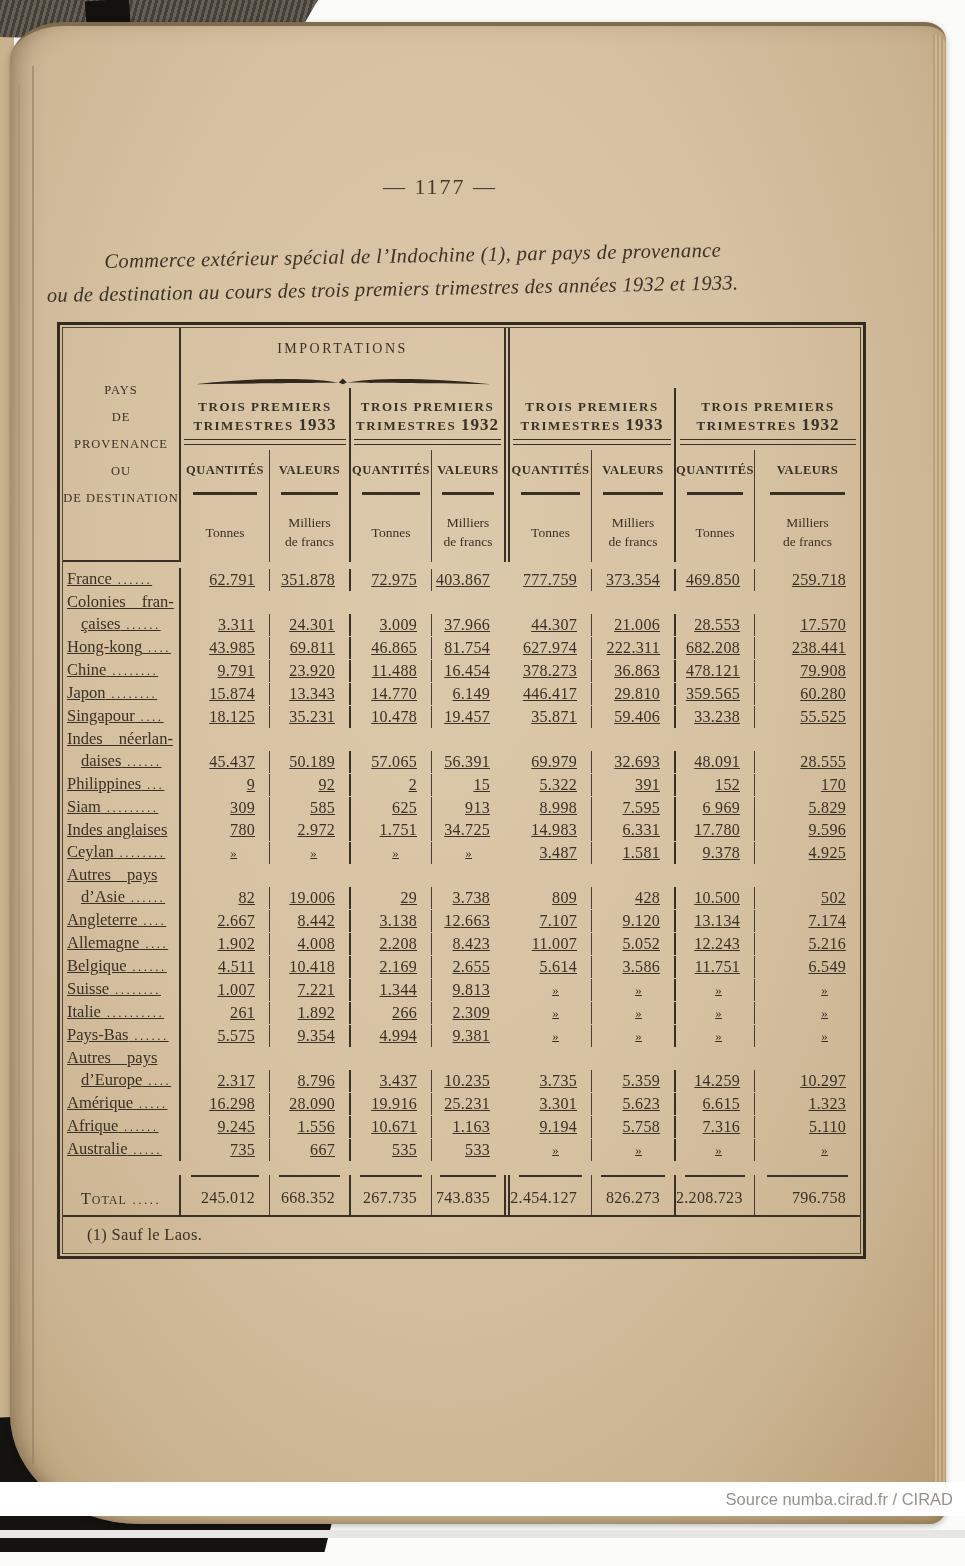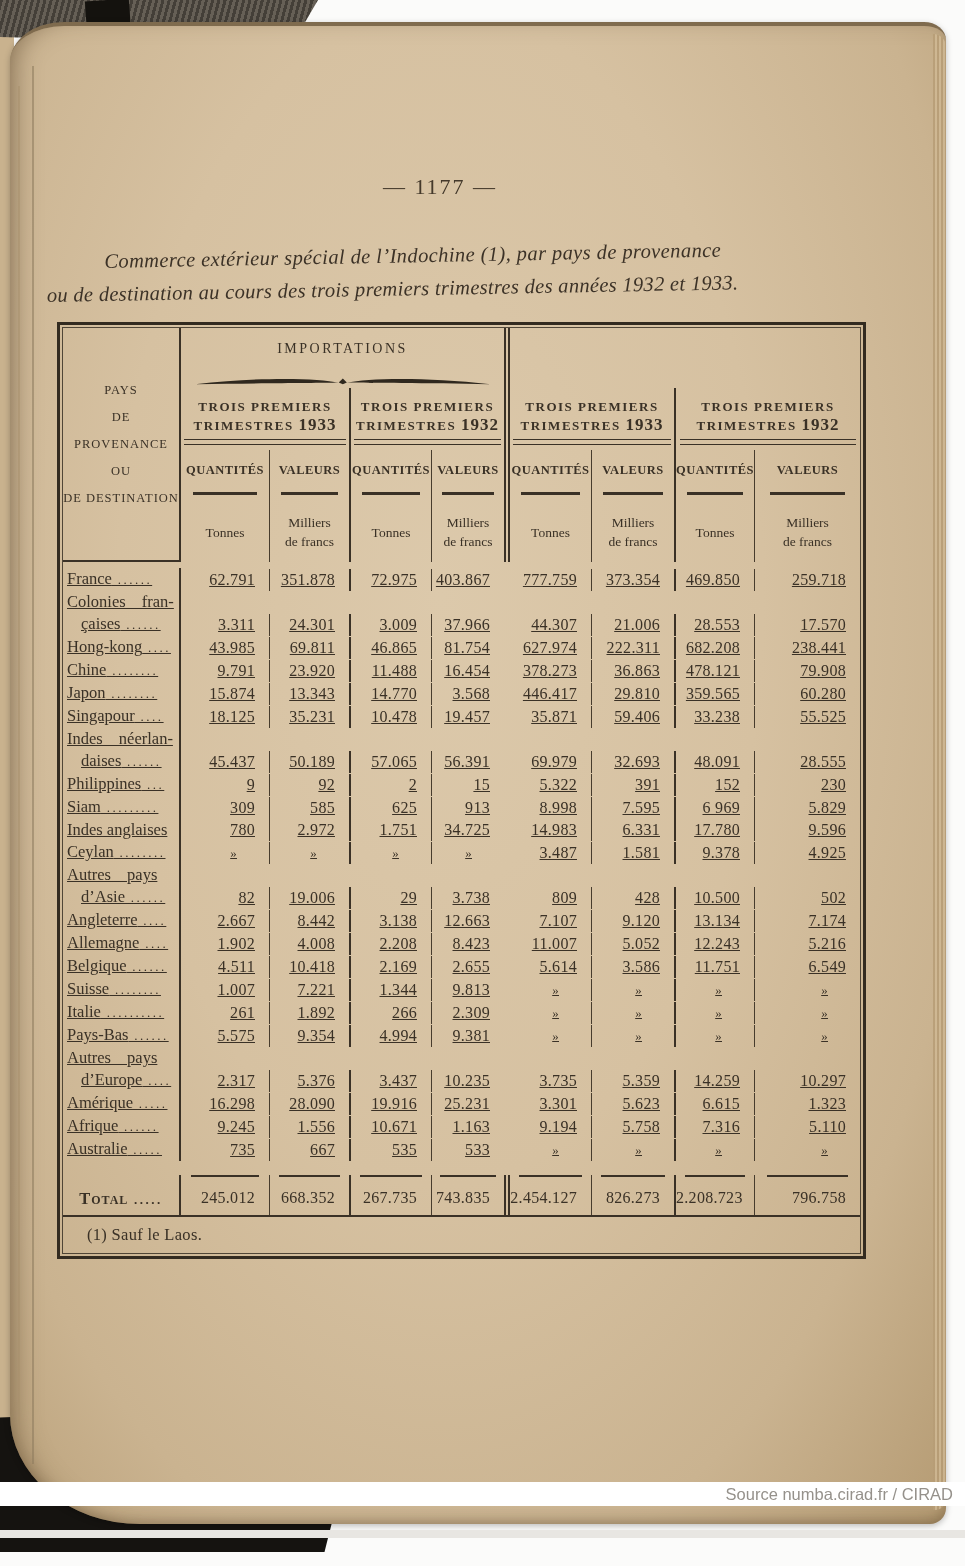--- a/index.html
+++ b/index.html
@@ -76,26 +76,26 @@
   .lab-next{padding-left:14px;}
   .dots{letter-spacing:2.5px;font-size:13px;}
   .cell{display:flex;flex-direction:column;justify-content:flex-end;}
   .num{font-size:16px;line-height:22px;text-align:right;padding-right:14px;letter-spacing:.3px;white-space:nowrap;}
   .num.nil{padding-right:32px;font-size:13px;}
   
   .total-block{margin-top:14px;border-bottom:2px solid #3a3126;}
   .trow{display:flex;align-items:stretch;}
   .tc{display:flex;flex-direction:column;justify-content:flex-end;padding-bottom:6px;}
   .sum-rule{height:1.5px;background:#3a3126;width:78%;margin:0 auto 10px;}
-  .total-label{font-variant:small-caps;font-size:16.5px;text-align:center;letter-spacing:1px;padding-bottom:0;font-weight:bold;}
+  .total-label{font-variant:small-caps;font-size:16.5px;text-align:center;letter-spacing:1px;padding-bottom:0;}
   
   .footnote-row{height:36px;display:flex;align-items:center;padding-left:24px;font-size:16.5px;letter-spacing:.3px;}
   
   .src-divider{position:absolute;left:0;top:1530px;width:965px;height:8px;background:#e8e6e2;z-index:6;}
-  .src-bar{position:absolute;left:0;top:1482px;width:965px;height:24px;background:#ffffff;z-index:6;
+  .src-bar{position:absolute;left:0;top:1482px;width:965px;height:34px;background:#ffffff;z-index:6;
     display:flex;align-items:center;justify-content:flex-end;padding-right:12px;box-sizing:border-box;
     font-family:"Liberation Sans","DejaVu Sans",sans-serif;font-size:16.5px;color:#95918b;}
 </style>
 </head>
 <body>
 
 <div class="prev-page-edge"></div>
 <div class="binding"></div>
 <div class="binding-dark"></div>
 <div class="cover-black"></div>
@@ -340,21 +340,21 @@
             <div class="wq1 cell">
               <div class="num">15.874</div>
             </div>
             <div class="wv1 cell">
               <div class="num">13.343</div>
             </div>
             <div class="wq2 cell">
               <div class="num">14.770</div>
             </div>
             <div class="wv2 cell">
-              <div class="num">3.568</div>
+              <div class="num">6.149</div>
             </div>
             <div class="csp"></div>
             <div class="wq3 cell">
               <div class="num">446.417</div>
             </div>
             <div class="wv3 cell">
               <div class="num">29.810</div>
             </div>
             <div class="wq4 cell">
               <div class="num">359.565</div>
@@ -444,21 +444,21 @@
             <div class="wq3 cell">
               <div class="num">5.322</div>
             </div>
             <div class="wv3 cell">
               <div class="num">391</div>
             </div>
             <div class="wq4 cell">
               <div class="num">152</div>
             </div>
             <div class="wv4 cell">
-              <div class="num">230</div>
+              <div class="num">170</div>
             </div>
           </div>
           <div class="drow">
             <div class="wc c-country">
               <div class="lab-first">Siam<span class="dots"> .........</span></div>
             </div>
             <div class="wq1 cell">
               <div class="num">309</div>
             </div>
             <div class="wv1 cell">
@@ -757,21 +757,21 @@
           </div>
           <div class="drow">
             <div class="wc c-country">
               <div class="lab-first multi">Autres pays</div>
               <div class="lab-next">d’Europe<span class="dots"> ....</span></div>
             </div>
             <div class="wq1 cell">
               <div class="num">2.317</div>
             </div>
             <div class="wv1 cell">
-              <div class="num">5.376</div>
+              <div class="num">8.796</div>
             </div>
             <div class="wq2 cell">
               <div class="num">3.437</div>
             </div>
             <div class="wv2 cell">
               <div class="num">10.235</div>
             </div>
             <div class="csp"></div>
             <div class="wq3 cell">
               <div class="num">3.735</div>

